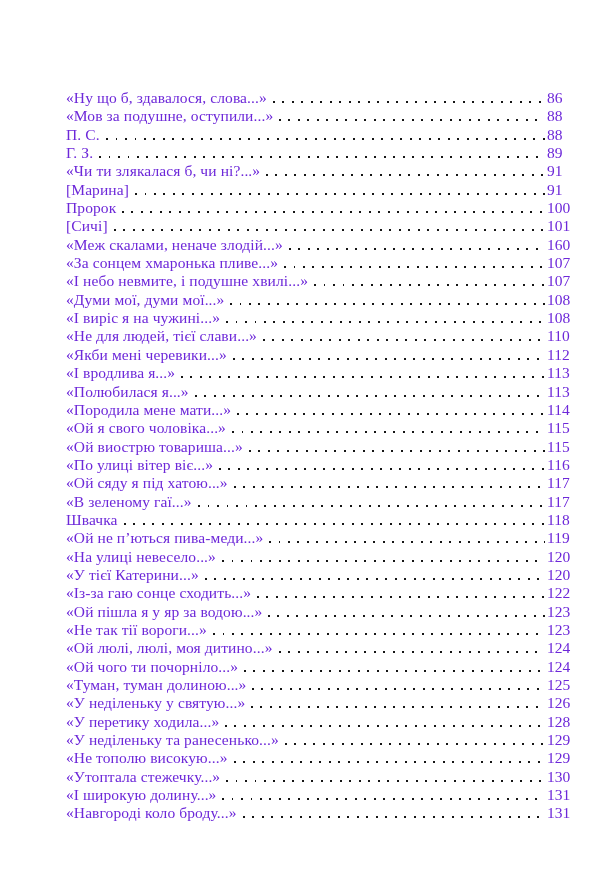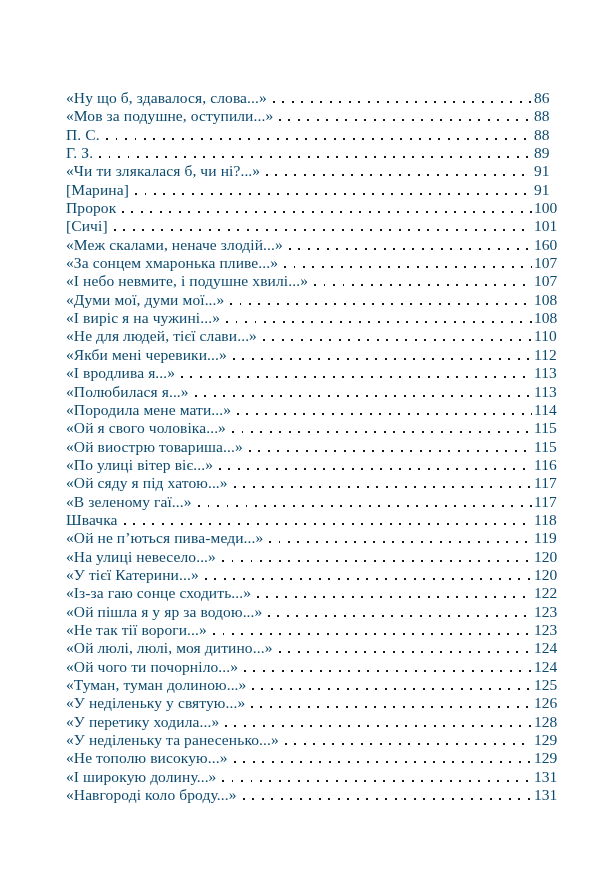--- a/index.html
+++ b/index.html
@@ -6,24 +6,24 @@
     margin: 0;
     padding: 0;
     background: #ffffff;
   }
   .page {
     position: relative;
     width: 600px;
     height: 889px;
     background: #ffffff;
     box-sizing: border-box;
-    padding: 89px 40px 0 66px;
+    padding: 89px 27px 0 66px;
     font-family: "Liberation Serif", "DejaVu Serif", serif;
     font-size: 15.5px;
-    color: #0c4a6e;
+    color: #6d28d9;
     overflow: hidden;
   }
   .toc-list {
     display: block;
   }
   .toc-row {
     display: flex;
     align-items: baseline;
     line-height: 18.35px;
     height: 18.35px;
@@ -274,20 +274,25 @@
     <span class="dot-leader"></span>
     <span class="toc-page-num">129</span>
   </div>
 
   <div class="toc-row">
     <span class="toc-title">«Не тополю високую...»</span>
     <span class="dot-leader"></span>
     <span class="toc-page-num">129</span>
   </div>
 
+  <div class="toc-row">
+    <span class="toc-title">«Утоптала стежечку...»</span>
+    <span class="dot-leader"></span>
+    <span class="toc-page-num">130</span>
+  </div>
 
   <div class="toc-row">
     <span class="toc-title">«І широкую долину...»</span>
     <span class="dot-leader"></span>
     <span class="toc-page-num">131</span>
   </div>
 
   <div class="toc-row">
     <span class="toc-title">«Навгороді коло броду...»</span>
     <span class="dot-leader"></span>

